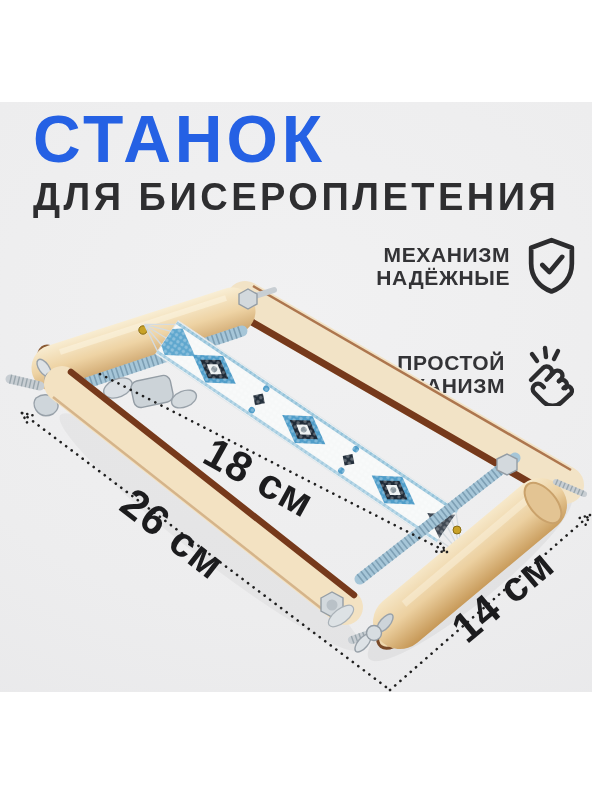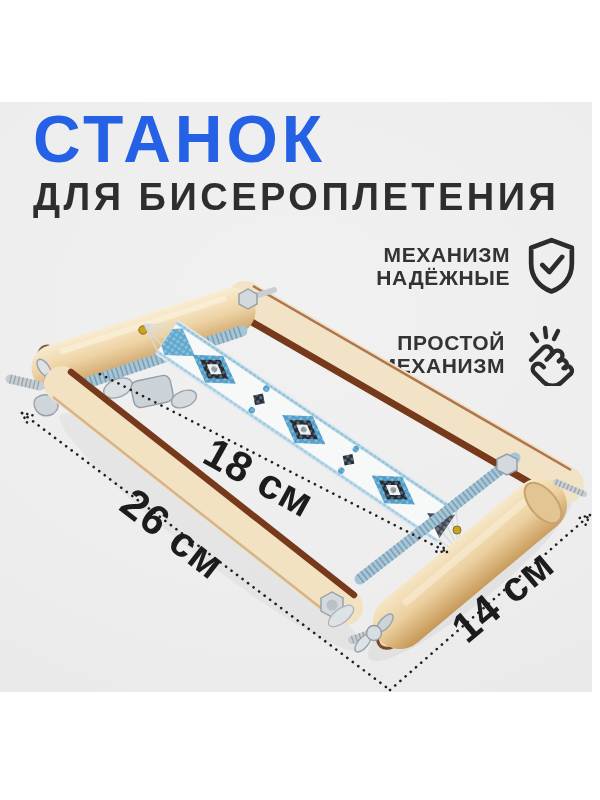--- a/index.html
+++ b/index.html
@@ -5,21 +5,21 @@
   html,body{margin:0;padding:0;}
   body{width:600px;height:800px;background:#ffffff;font-family:"Liberation Sans",sans-serif;position:relative;overflow:hidden;}
   .photo{position:absolute;left:0;top:102px;width:592px;height:590px;
     background:radial-gradient(120% 95% at 50% 35%, #f1f1f2 0%, #ededee 55%, #e7e7e9 100%);}
   .hero{position:absolute;left:33px;top:2px;}
   .hero h1{margin:0;font-size:66px;line-height:70px;font-weight:800;letter-spacing:4px;color:#2561e4;}
   .hero .subtitle{margin-top:2px;font-size:38px;line-height:42px;font-weight:700;letter-spacing:3.5px;color:#2e2e30;}
   .feature{position:absolute;right:12px;display:flex;align-items:center;gap:13px;}
   .feature .ftext{text-align:right;font-size:21px;line-height:23px;font-weight:600;letter-spacing:.6px;color:#333336;}
   .f1{top:134px;}
-  .f2{top:220px;}
+  .f2{top:240px;}
   .loom{position:absolute;left:0;top:0;width:600px;height:590px;}
   .dimlabel{font-weight:700;font-size:42px;letter-spacing:1px;fill:#1c1c1e;}
 </style>
 </head>
 <body>
 
 <div class="photo">
 
   <div class="hero">
     <h1>СТАНОК</h1>

